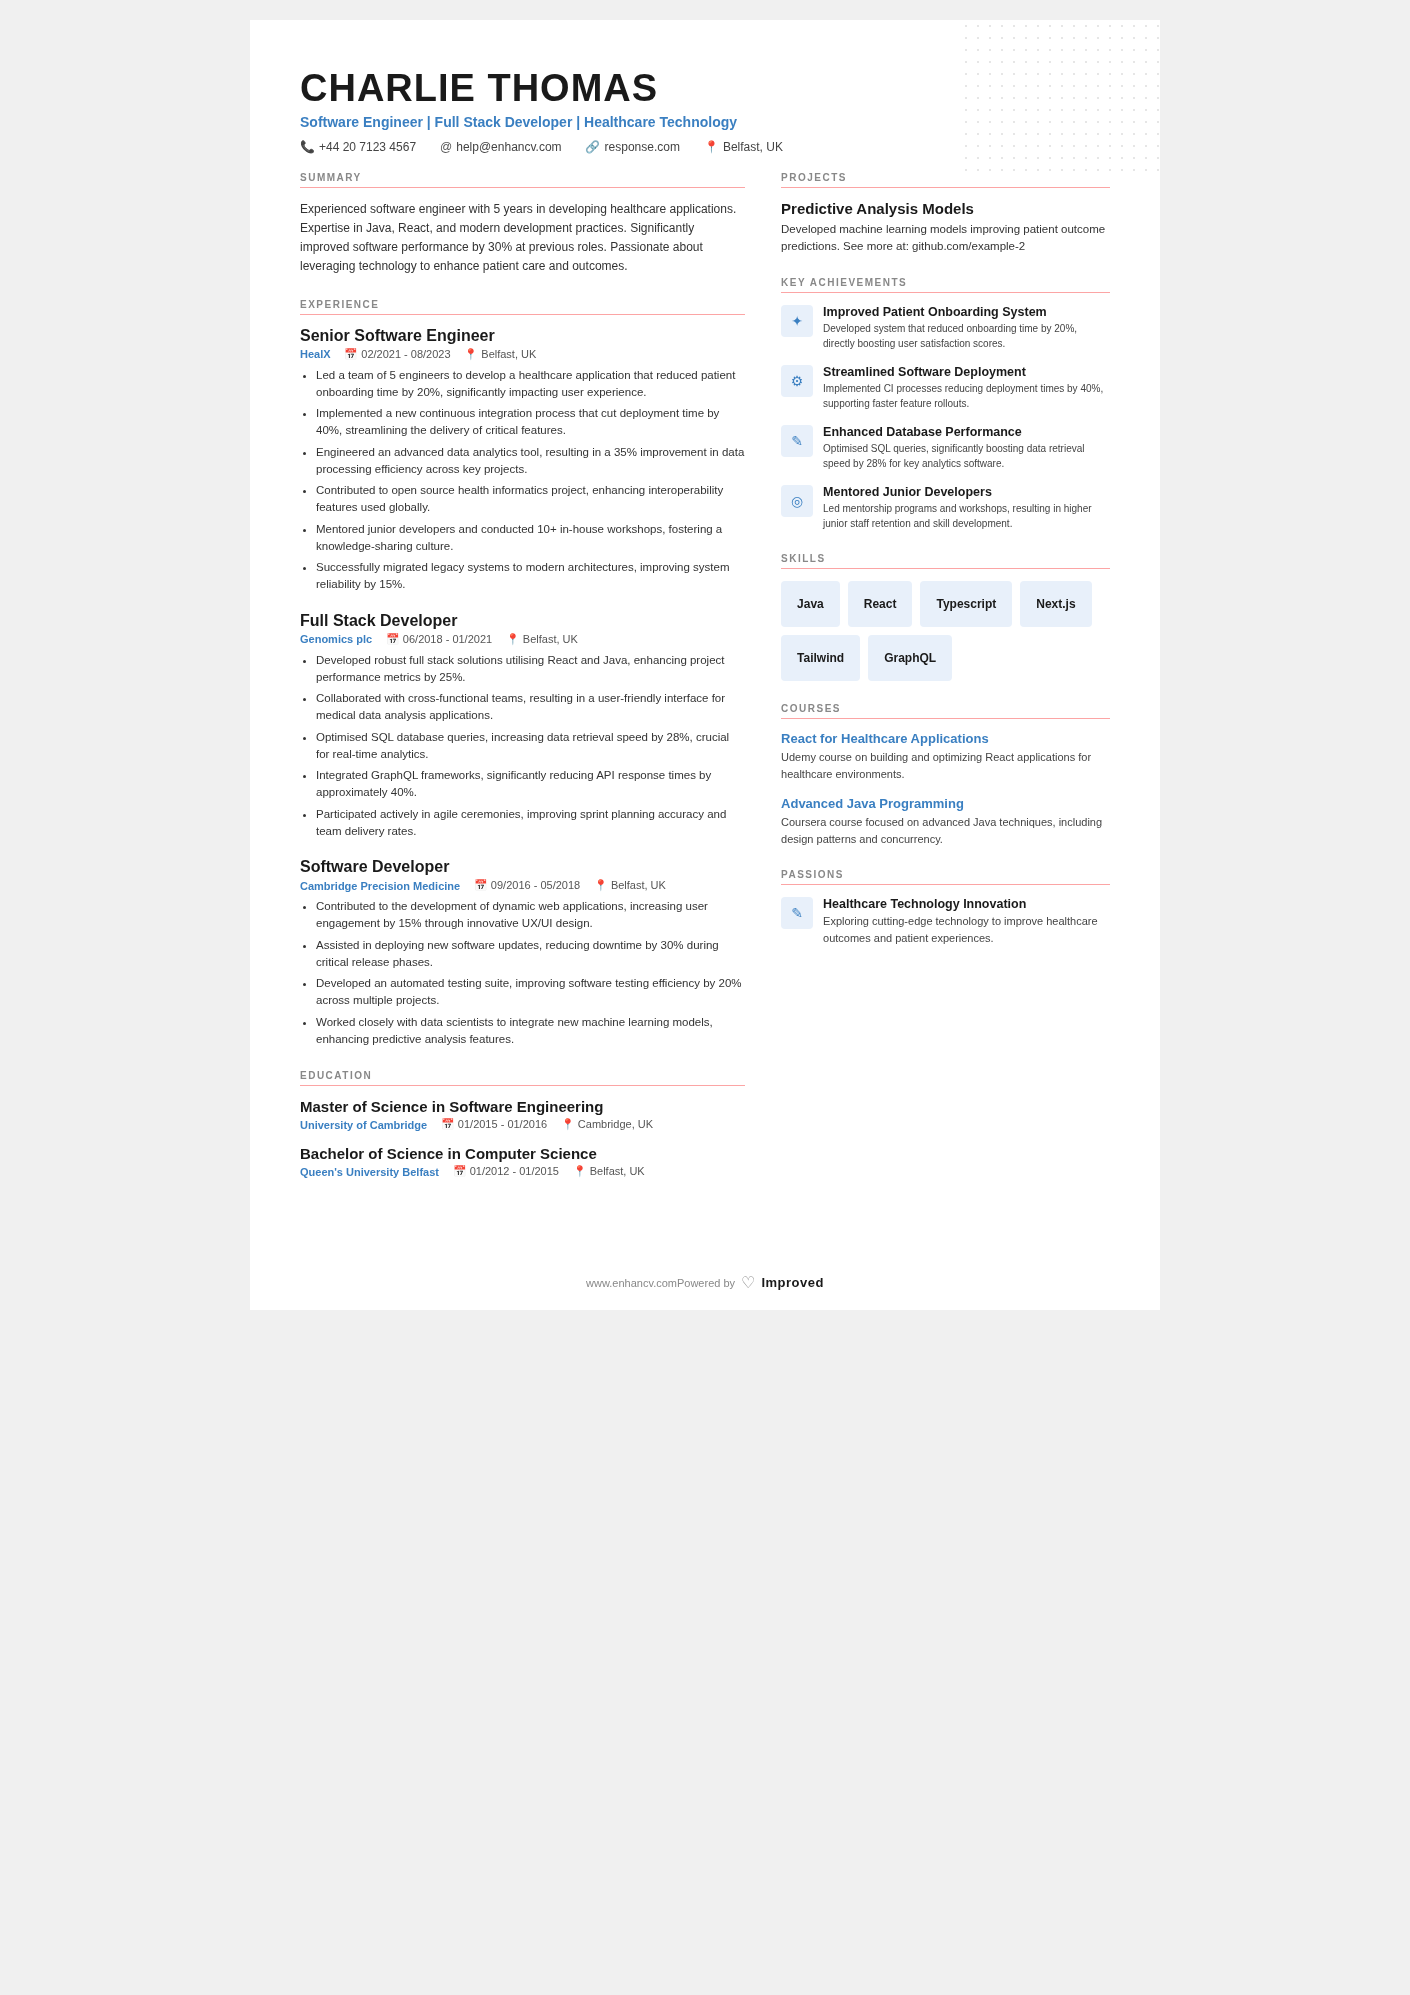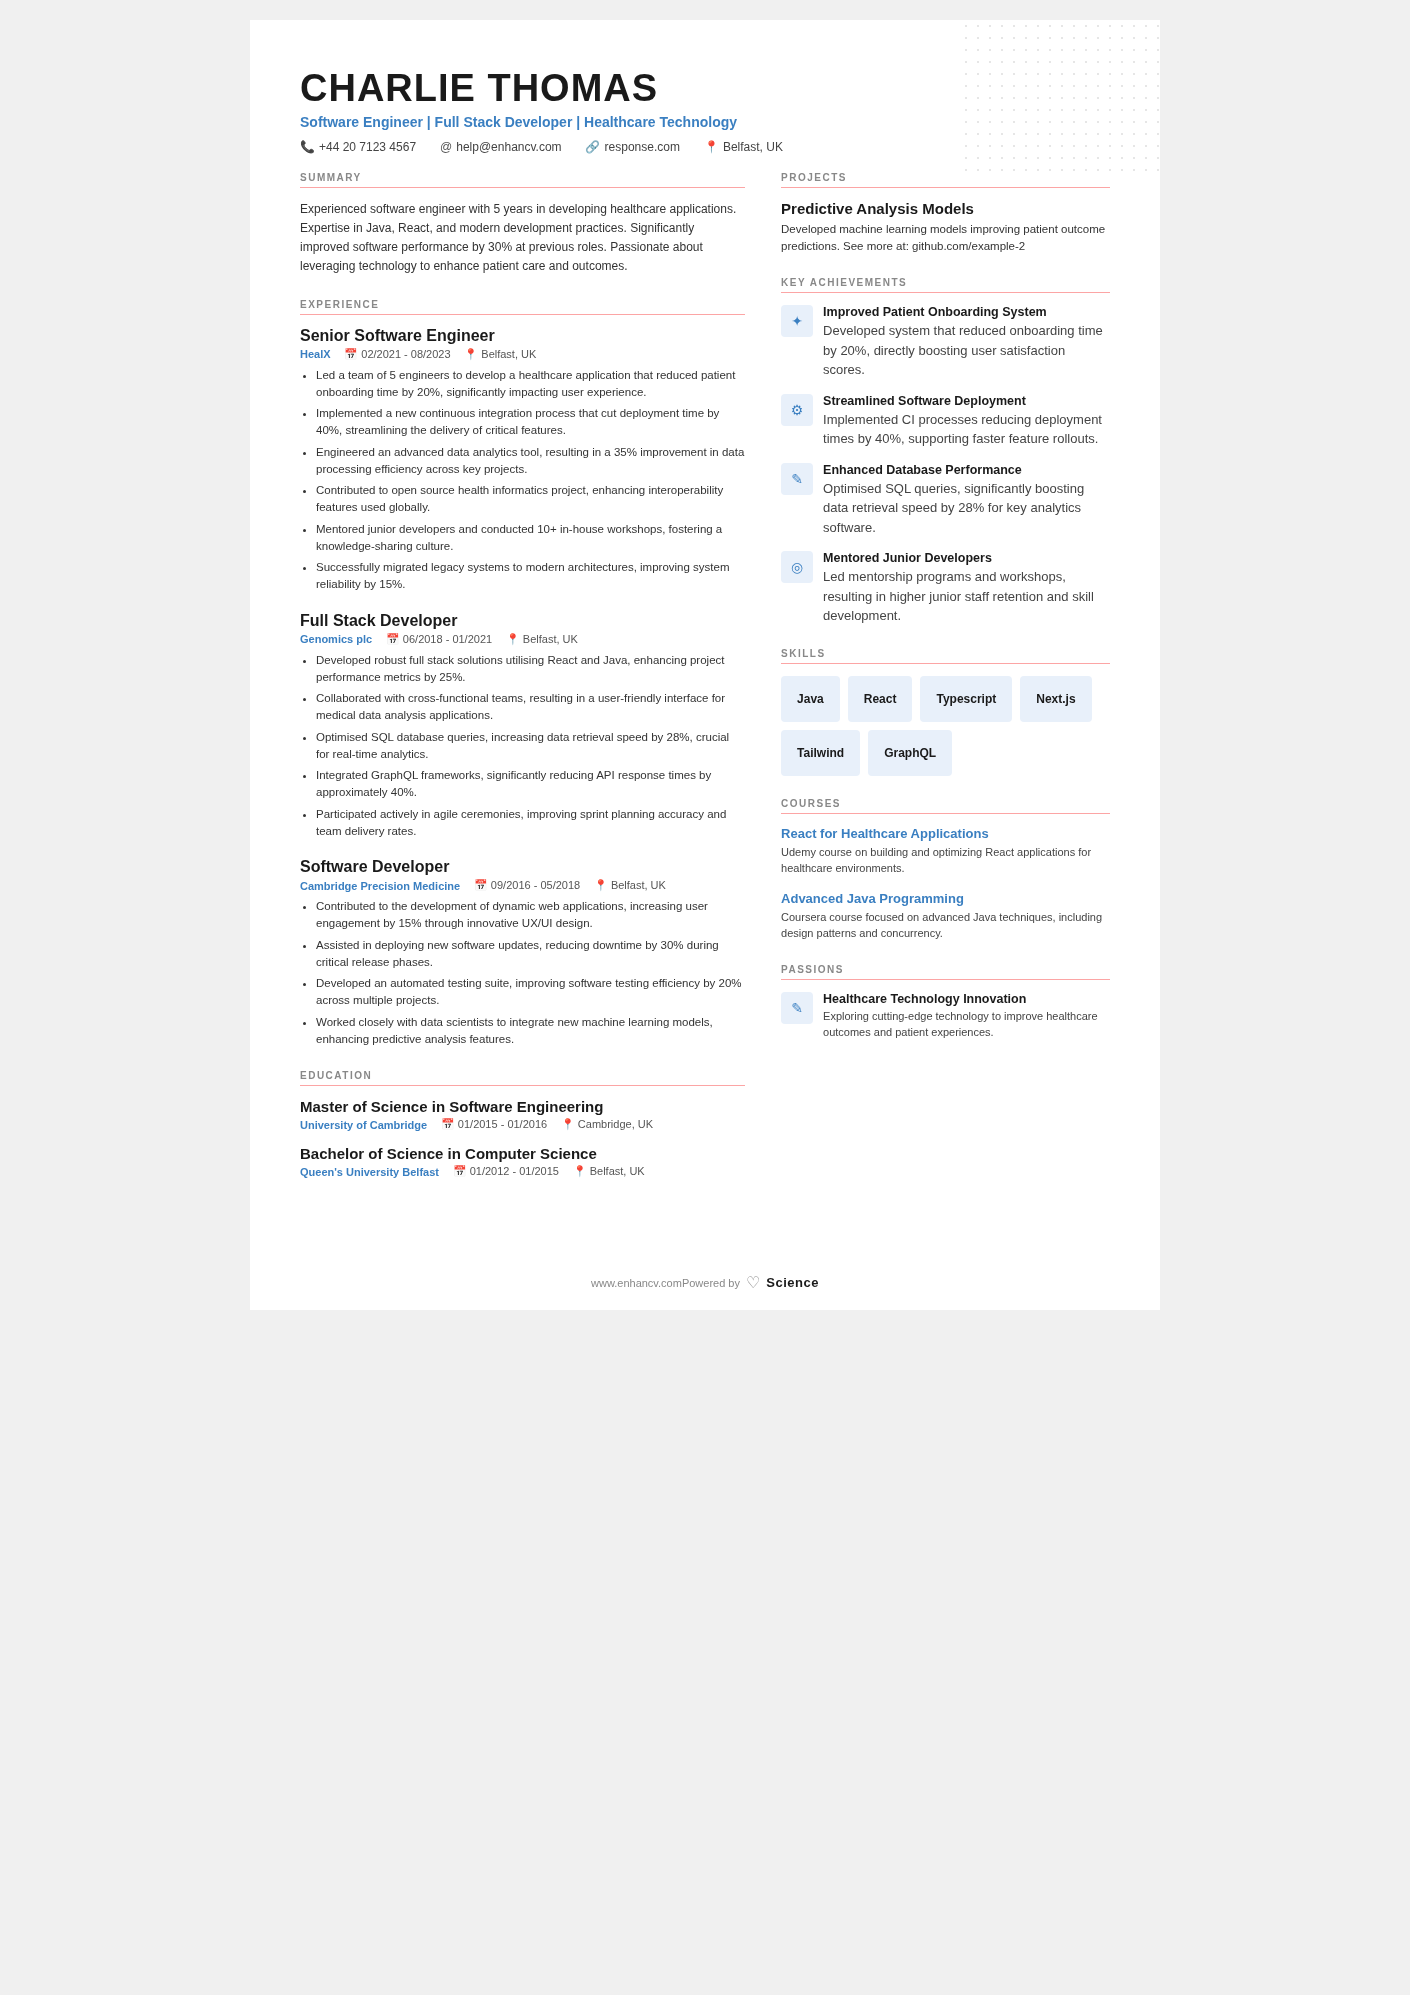--- a/index.html
+++ b/index.html
@@ -168,21 +168,21 @@
       font-size: 14px;
     }
     .achievement-content {}
     .achievement-title {
       font-size: 12.5px;
       font-weight: 700;
       color: #1a1a1a;
       margin-bottom: 2px;
     }
     .achievement-desc {
-      font-size: 13px;
+      font-size: 10px;
       color: #444;
       line-height: 1.5;
     }
 
     
     .skills-grid {
       display: flex;
       flex-wrap: wrap;
       gap: 8px;
     }
@@ -464,17 +464,17 @@
       </div>
 
     </div>
   </div>
 
   <div class="footer">
     <span>www.enhancv.com</span>
     <div class="footer-brand">
       <span>Powered by</span>
       <span style="font-size:16px;">♡</span>
-      <span class="enhancv-logo">Science</span>
+      <span class="enhancv-logo">Improved</span>
     </div>
   </div>
 
 </div>
 
 </body></html>

